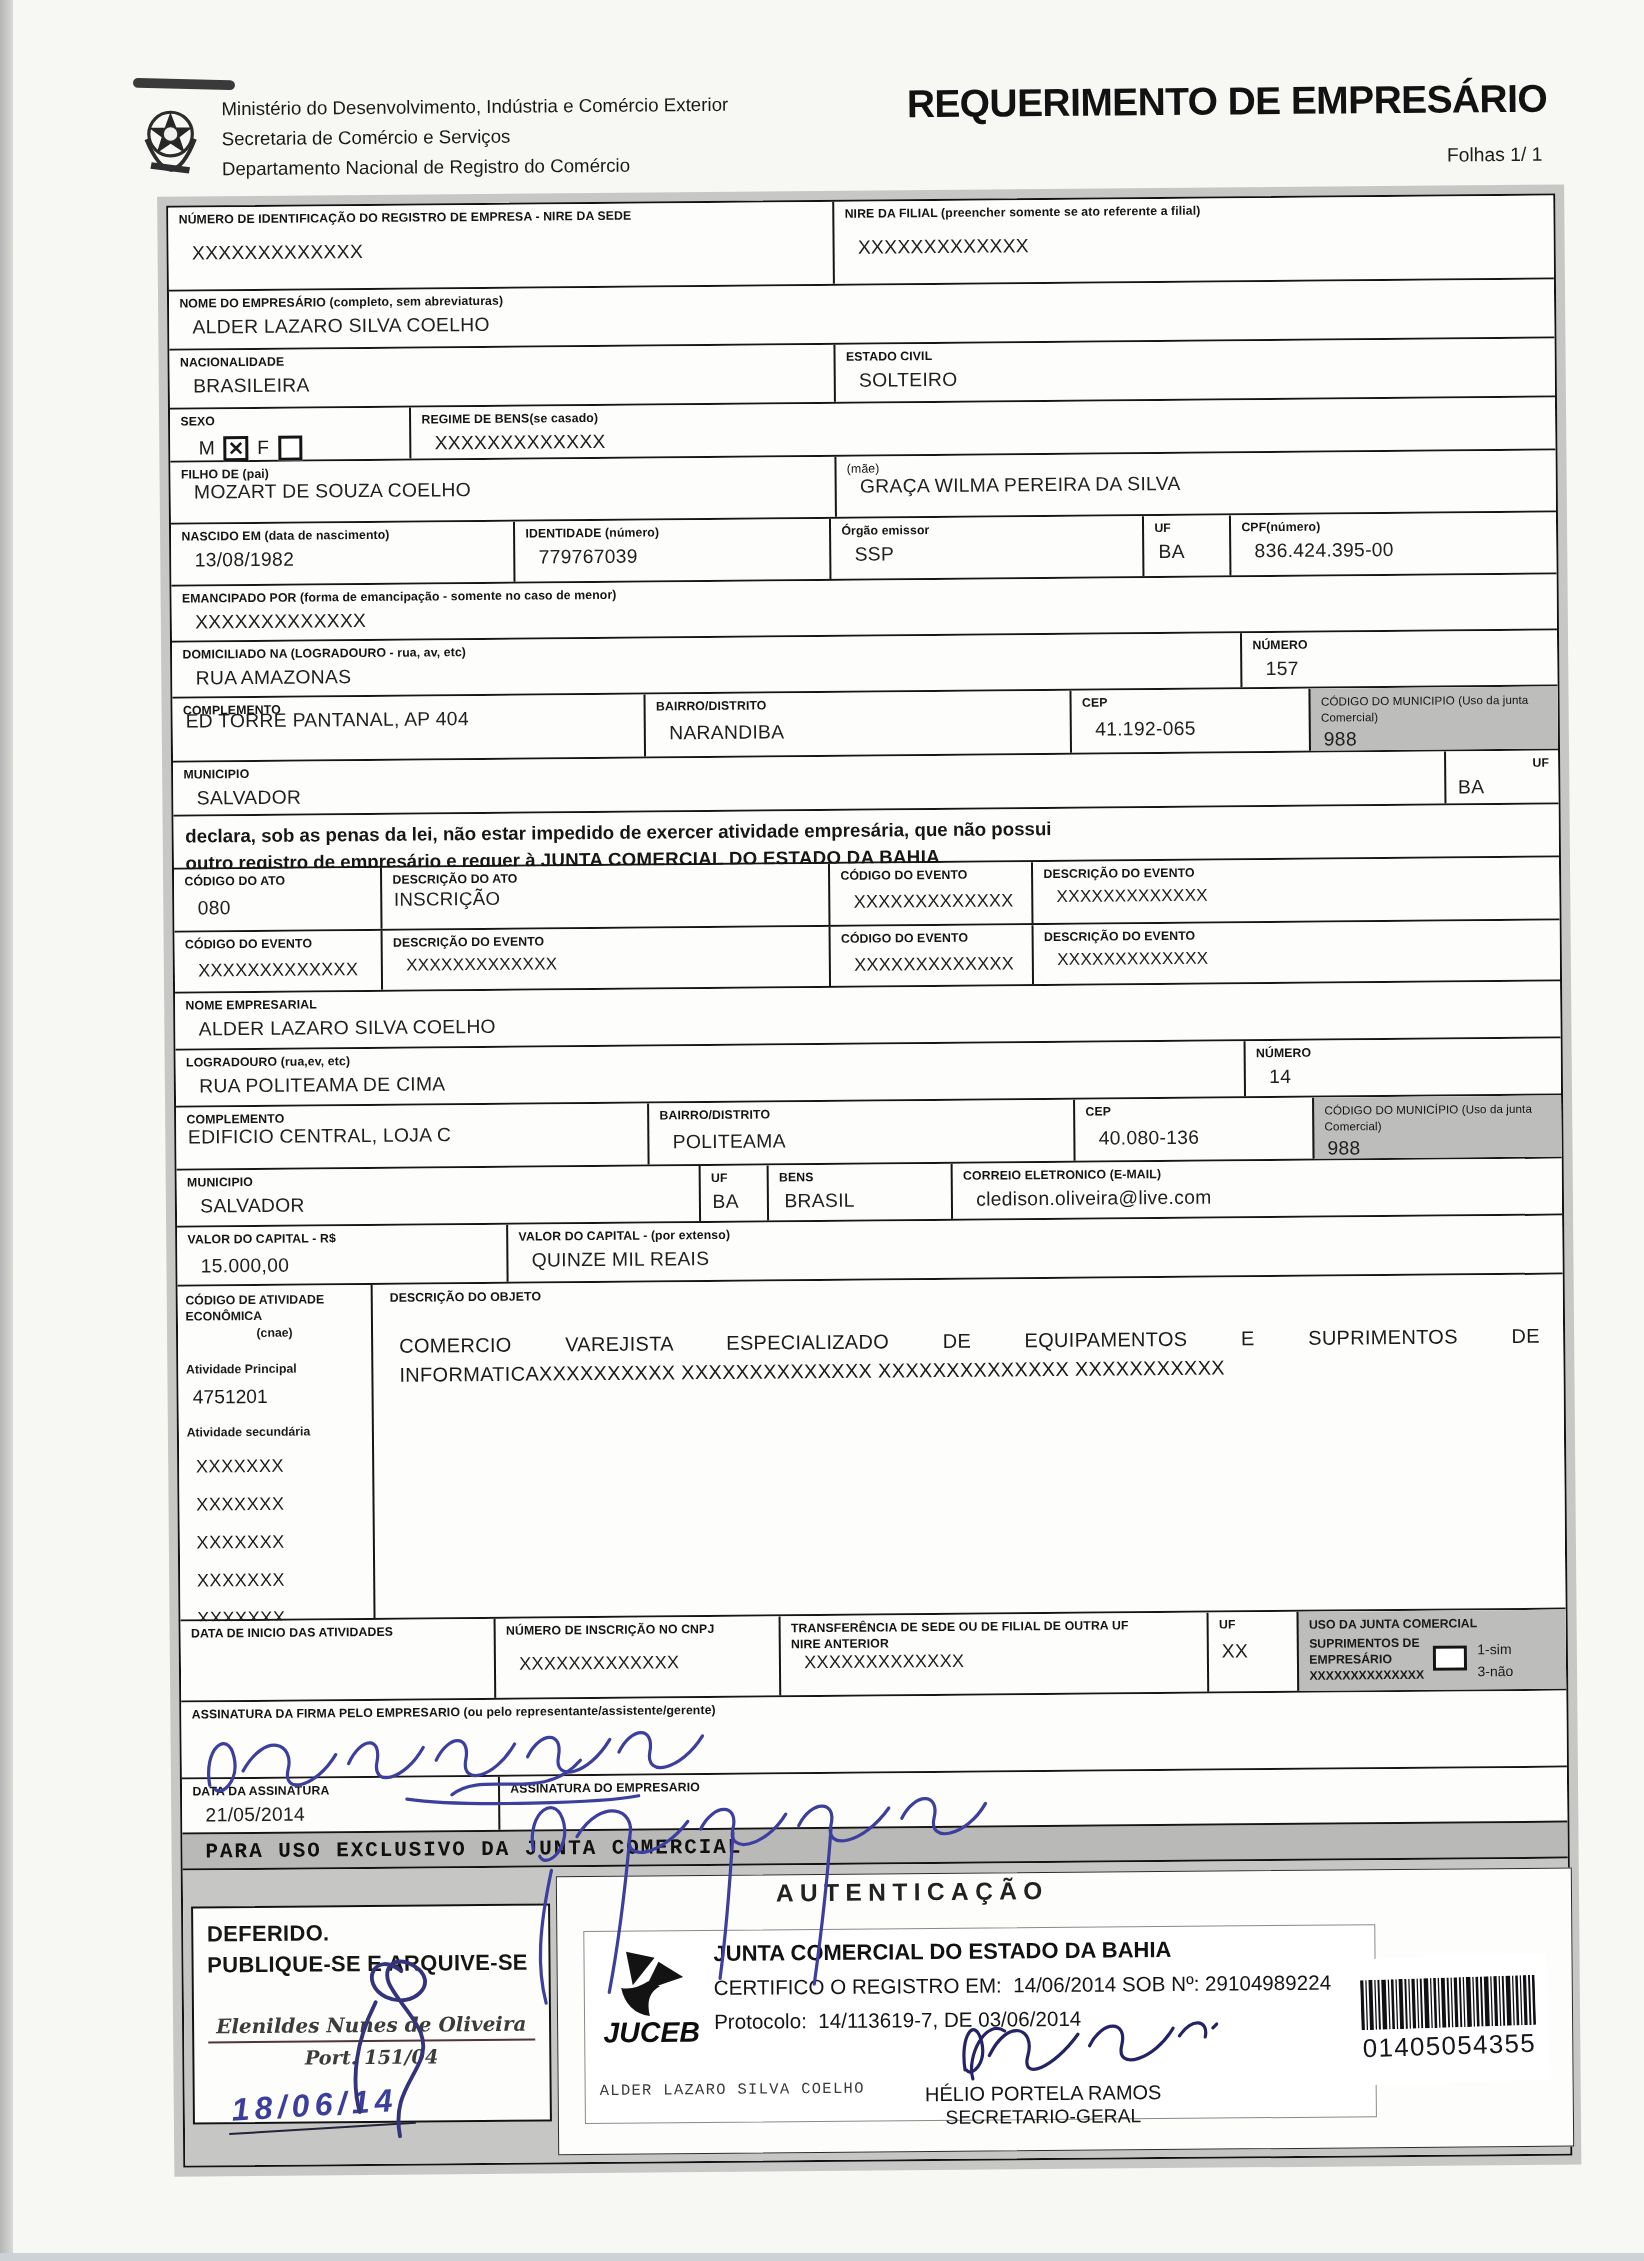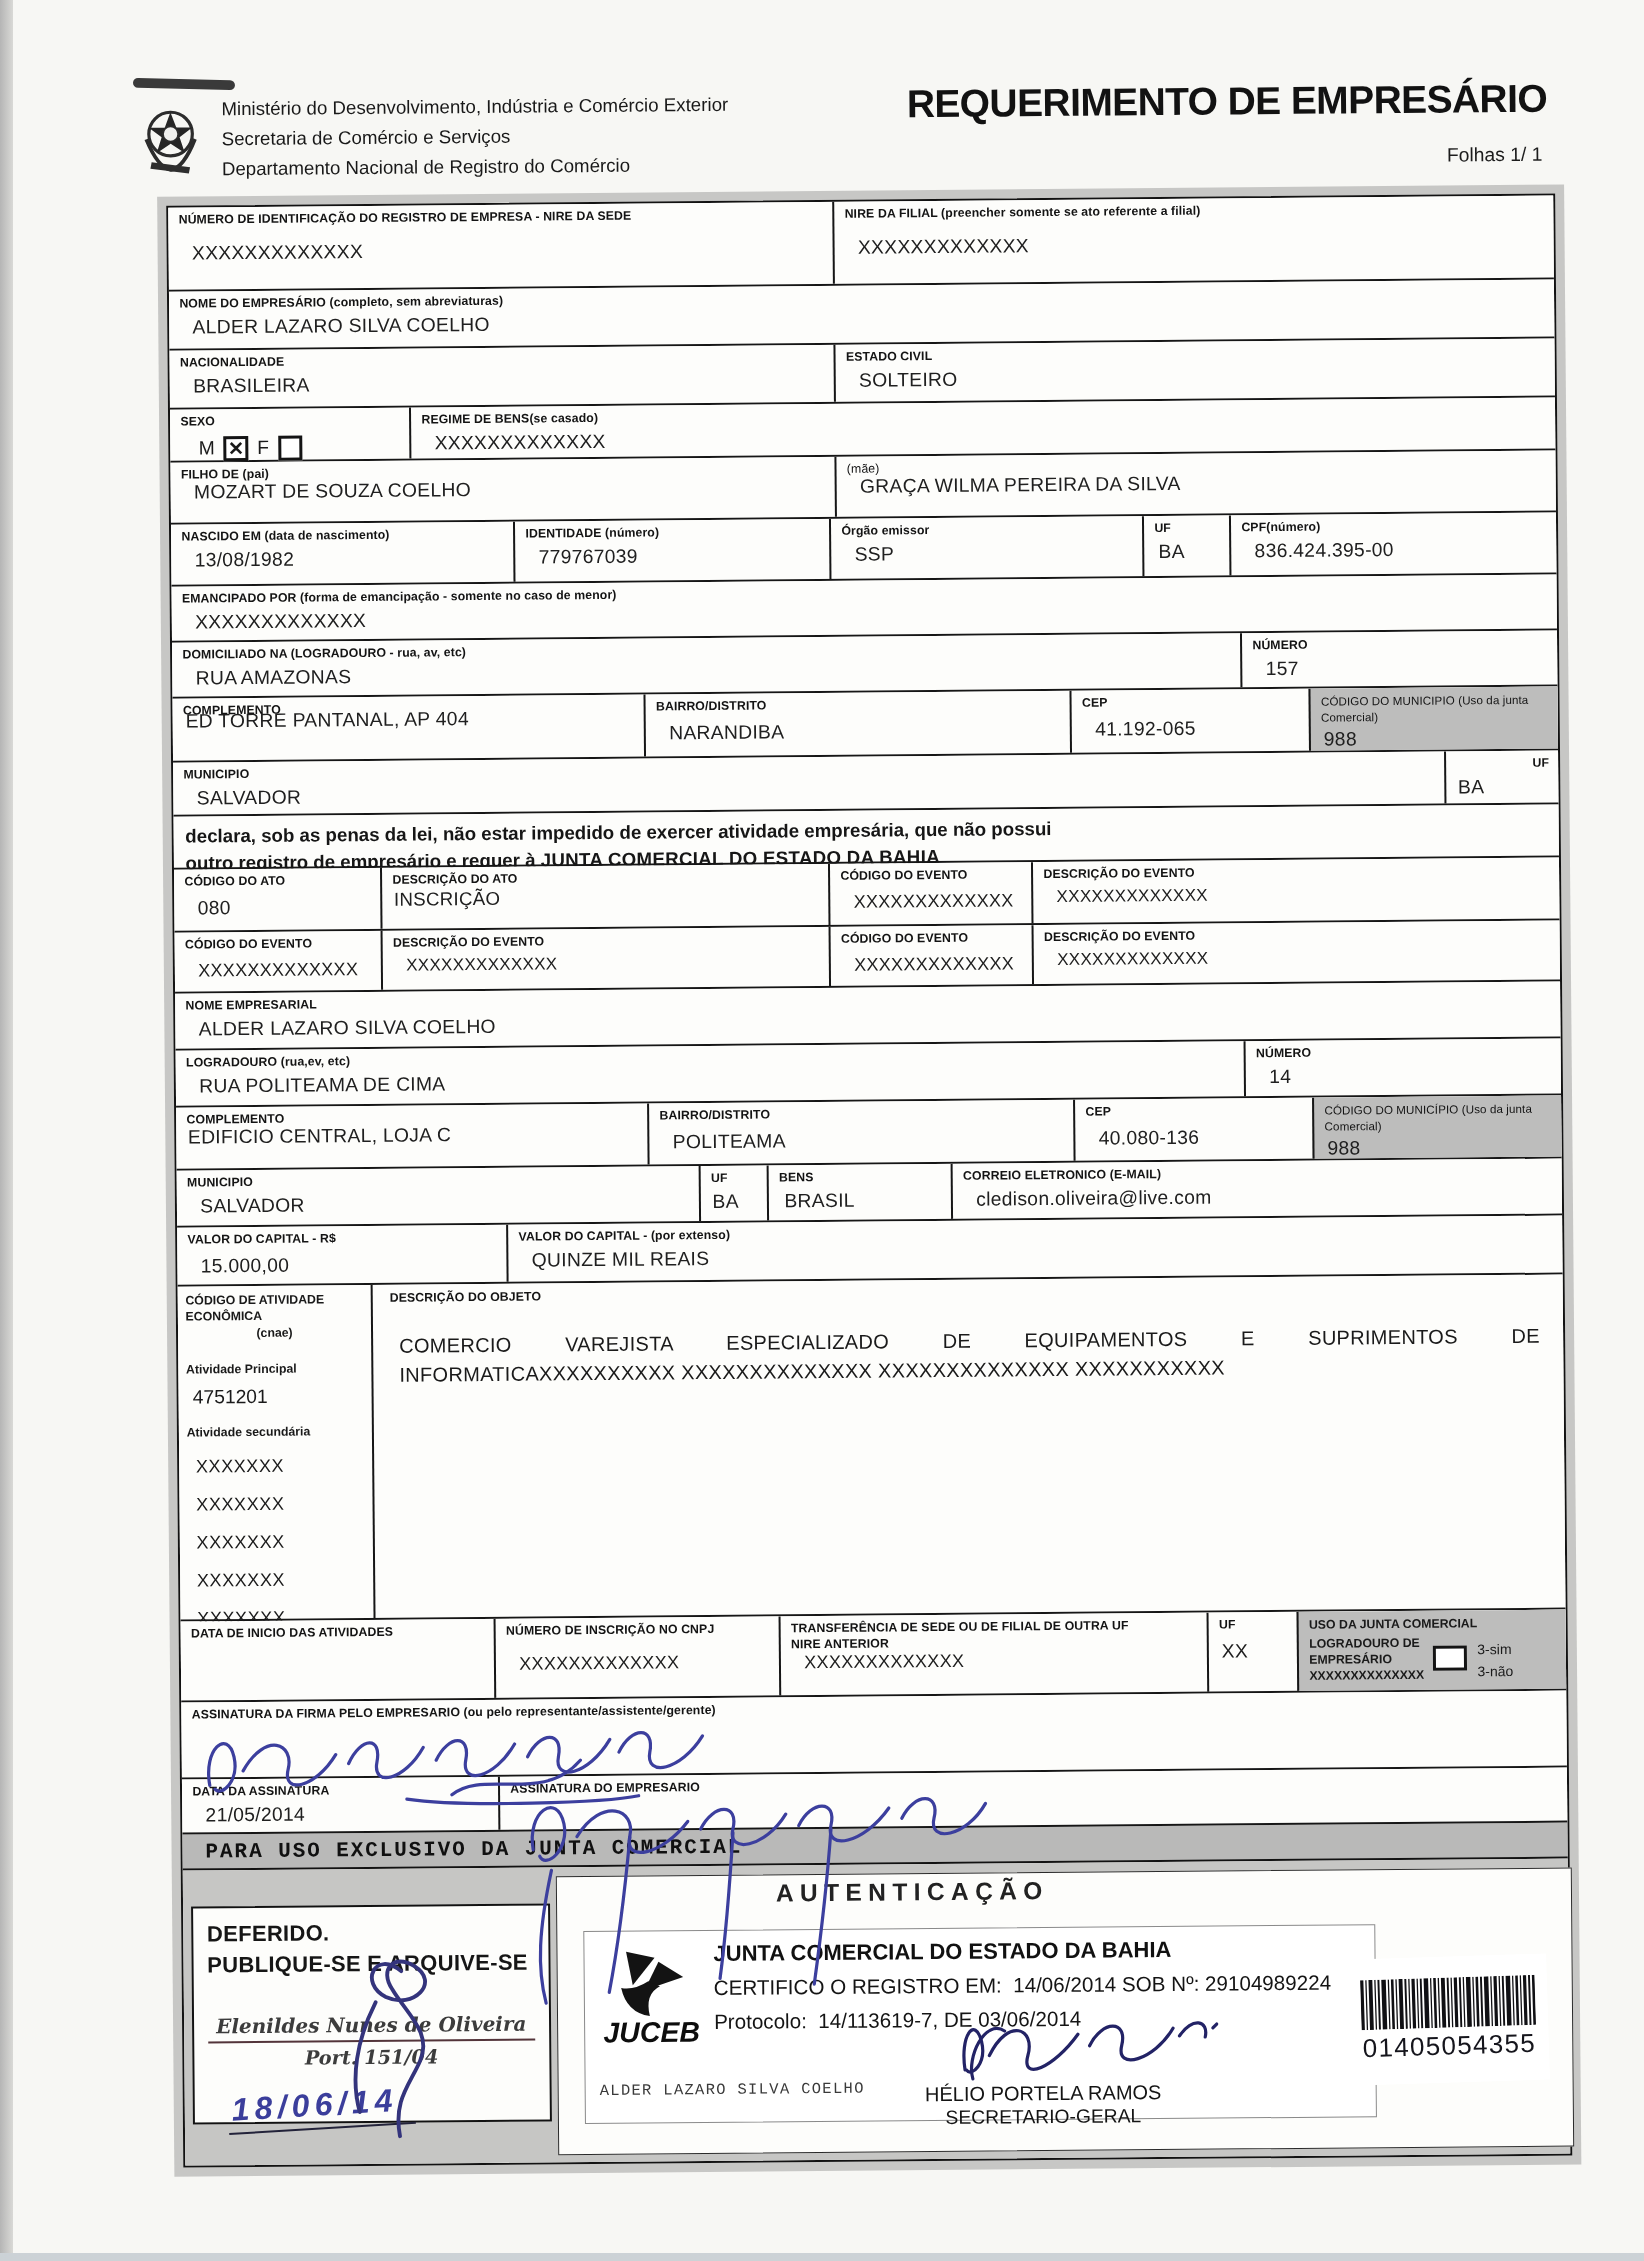--- a/index.html
+++ b/index.html
@@ -390,27 +390,27 @@
             <div class="val" style="margin-top:0px; font-size:18px">XXXXXXXXXXXXX</div>
           </div>
           <div class="cell" style="width:90px">
             <div class="lbl">UF</div>
             <div class="val" style="margin-left:2.6px">XX</div>
           </div>
           <div class="cell grow gray">
             <div class="usoj">USO DA JUNTA COMERCIAL</div>
             <div class="uso-flex">
               <div class="usoj">
-                <div>LOGRADOURO DE</div>
+                <div>SUPRIMENTOS DE</div>
                 <div>EMPRESÁRIO</div>
                 <div>XXXXXXXXXXXXXX</div>
               </div>
               <div class="uso-chk"></div>
               <div class="uso-opts">
-                <div>3-sim</div>
+                <div>1-sim</div>
                 <div>3-não</div>
               </div>
             </div>
           </div>
         </div>
 
         <div class="row" style="height:77px">
           <div class="cell grow">
             <div class="lbl">ASSINATURA DA FIRMA PELO EMPRESARIO (ou pelo representante/assistente/gerente)</div>
           </div>

